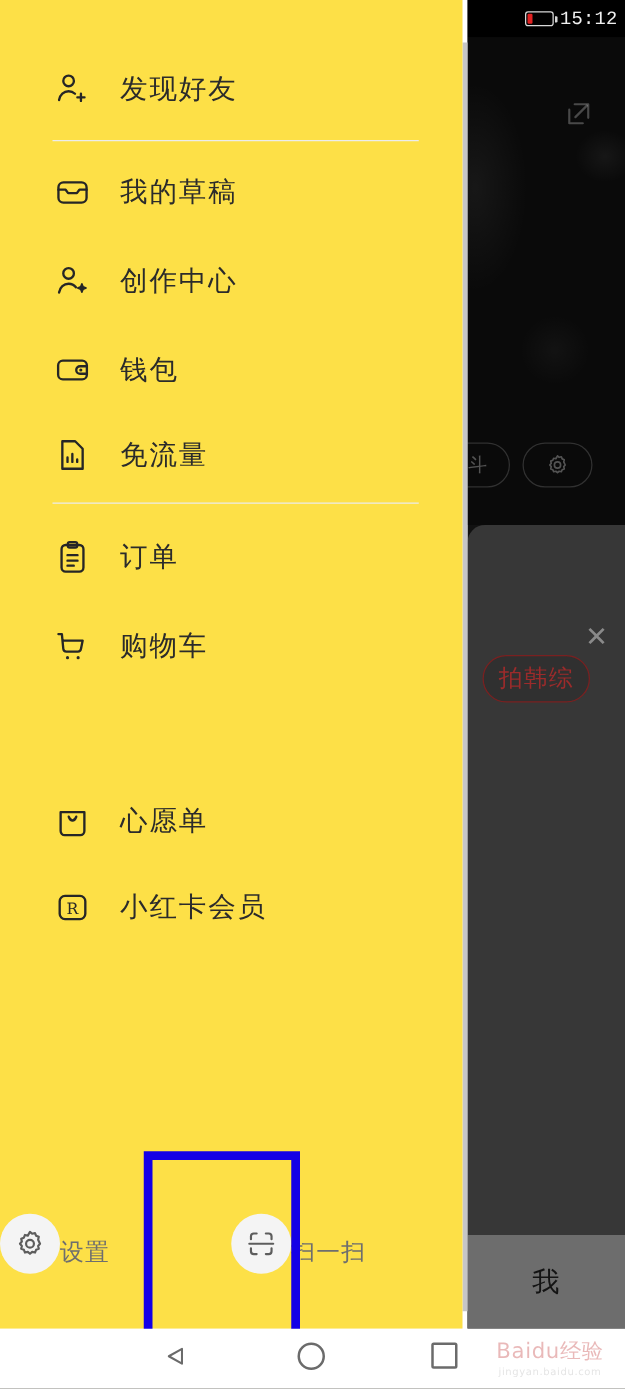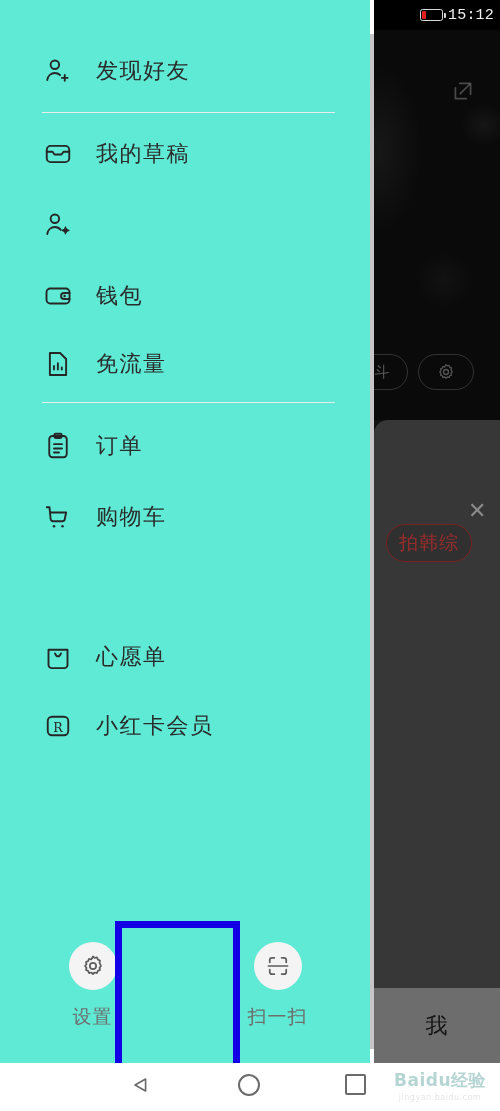--- a/index.html
+++ b/index.html
@@ -101,21 +101,21 @@
   
   #drawer-edge {
     position: absolute; left: 370px; top: 34px;
     width: 4px; height: 1015px;
     background: #c6c6c6;
   }
 
   
   #drawer {
     position: absolute; left: 0; top: 0; width: 370px; height: 1063px;
-    background: #5eead4;
+    background: #fde047;
   }
   .menu-item {
     position: absolute; left: 0; width: 370px; height: 58px;
     display: flex; align-items: center;
   }
   .menu-item .m-ico {
     width: 32px; height: 32px; margin-left: 42px;
     display: flex; align-items: center; justify-content: center;
     flex: none;
   }
@@ -129,21 +129,21 @@
     background: #ececec;
   }
 
   
   #bottom-row {
     position: absolute; left: 0; top: 928px; width: 370px; height: 120px;
     display: flex;
   }
   .b-item {
     flex: 1 1 0;
-    display: flex; flex-direction: column; align-items: center;
+    display: flex; align-items: center;
     padding-top: 14px;
   }
   .b-circle {
     width: 48px; height: 48px; border-radius: 50%;
     background: #f4f4f4;
     display: flex; align-items: center; justify-content: center;
   }
   .b-label {
     margin-top: 14px;
     font-size: 19px; color: #6e6e6e; letter-spacing: 1px; white-space: nowrap;
@@ -180,21 +180,21 @@
     border: 2px solid #6b6b6b; border-radius: 2px;
   }
 
   
   #watermark {
     position: absolute; left: 385px; bottom: 6px;
     width: 110px; height: 40px;
     opacity: .30;
     display: flex; flex-direction: column; align-items: center; justify-content: center;
   }
-  #wm-main { font-size: 17px; color: #0f766e; font-weight: bold; letter-spacing: .5px; }
+  #wm-main { font-size: 17px; color: #b91c1c; font-weight: normal; letter-spacing: .5px; }
   #wm-sub { font-size: 8px; color: #a8a8a8; letter-spacing: .5px; margin-top: 1px; }
 
   svg { display: block; }
 </style>
 </head>
 <body>
 
 <div id="screen">
 
   <div id="app-behind">
@@ -260,20 +260,21 @@
     </div>
 
     <div class="menu-item" style="top:196px">
       <span class="m-ico">
         <svg width="30" height="30" viewBox="0 0 24 24" fill="none" stroke="#262626" stroke-width="1.5" stroke-linecap="round" stroke-linejoin="round">
           <circle cx="9.5" cy="7" r="3.4"></circle>
           <path d="M3.4 19.2c.5-3.4 3.1-5.6 6.1-5.6 1.9 0 3.6.9 4.7 2.3"></path>
           <path d="M18 13.6l.8 1.9 1.9.8-1.9.8-.8 1.9-.8-1.9-1.9-.8 1.9-.8z" fill="#262626" stroke-width="1"></path>
         </svg>
       </span>
+      <span class="m-label">创作中心</span>
     </div>
 
     <div class="menu-item" style="top:267px">
       <span class="m-ico">
         <svg width="30" height="30" viewBox="0 0 24 24" fill="none" stroke="#262626" stroke-width="1.5" stroke-linecap="round" stroke-linejoin="round">
           <rect x="2.8" y="6" width="18.4" height="12" rx="3"></rect>
           <path d="M21.2 9.6h-4.4a2.4 2.4 0 0 0 0 4.8h4.4"></path>
           <circle cx="17.3" cy="12" r="1" fill="#262626" stroke="none"></circle>
         </svg>
       </span>

